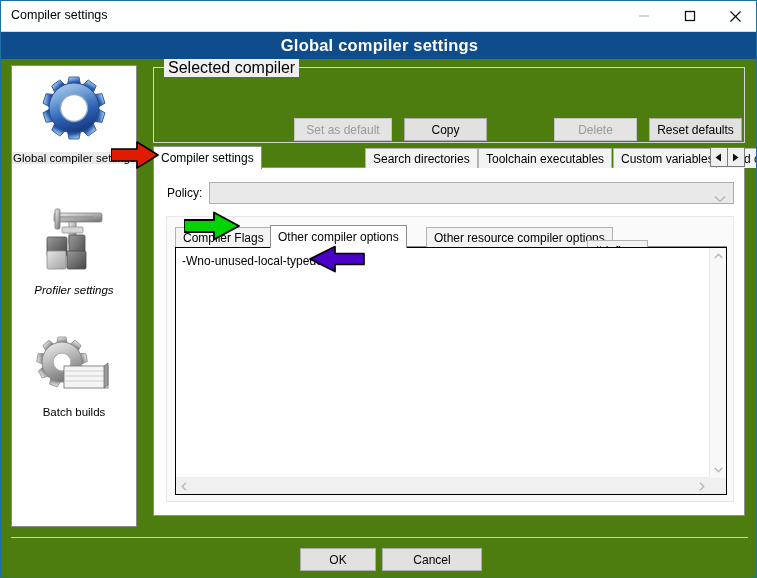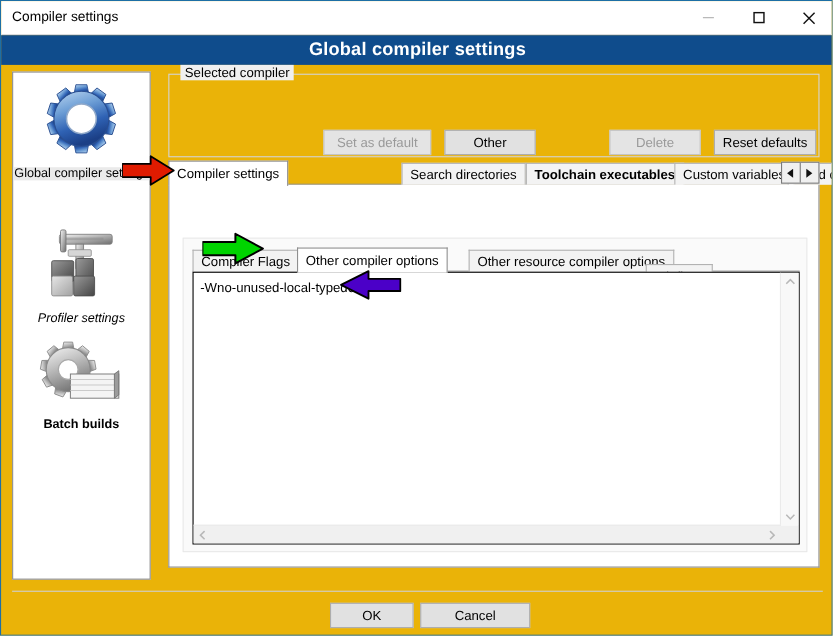--- a/index.html
+++ b/index.html
@@ -9,21 +9,21 @@
   }
   body {
     font-family: "Liberation Sans", sans-serif;
   }
   #app {
     position: relative;
     width: 757px;
     height: 578px;
     box-sizing: border-box;
     border: 1px solid #1d6fa5;
-    background: #eab308;
+    background: #4d7c0f;
     overflow: hidden;
   }
 
   
   .titlebar {
     position: absolute;
     left: 0; top: 0;
     width: 757px;
     height: 31px;
     background: #ffffff;
@@ -96,21 +96,21 @@
     color: #000;
     display: inline-block;
     padding: 0 1px;
     white-space: nowrap;
   }
   .side-item.selected .side-label {
     background: #eaeaea;
   }
   #side-0 { top: 4px; }
   #side-1 { top: 136px; font-style: italic; }
-  #side-2 { top: 232px; font-weight: bold; }
+  #side-2 { top: 258px; }
 
   
   .content {
     position: absolute;
     left: 148px; top: 60px;
     width: 599px;
     height: 466px;
   }
 
   
@@ -120,21 +120,21 @@
     width: 592px;
     height: 76px;
     border: 1px solid #d4d4d4;
     box-sizing: border-box;
   }
   .group-caption {
     position: absolute;
     left: 10px; top: -9px;
     background: #f0f0f0;
     padding: 0 4px;
-    font-size: 12px;
+    font-size: 16px;
     color: #000;
   }
   .combo {
     position: absolute;
     box-sizing: border-box;
     background: #e9e9e9;
     border: 1px solid #adadad;
     height: 22px;
   }
   .combo .cval {
@@ -499,50 +499,61 @@
     </div>
   </div>
 
   <div class="content">
 
     <div class="groupbox">
       <span class="group-caption">Selected compiler</span>
 
 
       <div class="btn disabled" id="btn-setdefault">Set as default</div>
-      <div class="btn" id="btn-copy">Other</div>
+      <div class="btn" id="btn-copy">Copy</div>
       <div class="btn" id="btn-reset">Reset defaults</div>
       <div class="btn disabled" id="btn-delete">Delete</div>
     </div>
 
     <div class="tabstrip">
       <div class="tabstrip-underline"></div>
 
       <div class="tab selected" style="left:0px;">Compiler settings</div>
       <div class="tab" style="left:212px;">Search directories</div>
-      <div class="tab" style="left:325px;font-weight:bold;">Toolchain executables</div>
+      <div class="tab" style="left:325px;">Toolchain executables</div>
       <div class="tab" style="left:460px;">Custom variables</div>
       <div class="tab" style="left:563px;">Build options</div>
 
       <div class="spin-wrap">
         <div class="spin-btn">
           <svg width="7" height="9" viewBox="0 0 7 9">
             <polygon points="6,0.5 6,8.5 0.5,4.5" fill="#111"></polygon>
           </svg>
         </div>
         <div class="spin-btn">
           <svg width="7" height="9" viewBox="0 0 7 9">
             <polygon points="1,0.5 1,8.5 6.5,4.5" fill="#111"></polygon>
           </svg>
         </div>
       </div>
     </div>
 
     <div class="tabpage">
 
+      <div class="policy-row">
+        <span class="policy-label">Policy:</span>
+        <div class="combo" id="policy-combo">
+          <span class="cval"></span>
+          <span class="carrow">
+            <svg width="12" height="8" viewBox="0 0 12 8">
+              <polyline points="1,1.5 6,6.5 11,1.5" fill="none" stroke="#b4b4b4" stroke-width="1.2"></polyline>
+            </svg>
+          </span>
+        </div>
+      </div>
 
       <div class="panel-inner">
 
         <div class="inner-tabstrip">
           <div class="inner-tabstrip-underline"></div>
           <div class="tab" style="left:0px;">Compiler Flags</div>
           <div class="tab selected" style="left:95px;">Other compiler options</div>
           <div class="tab" style="left:235px;margin-left:16px;">Other resource compiler options</div>
           <div class="tab" style="left:412px;margin-top:13px;">#defines</div>
         </div>

